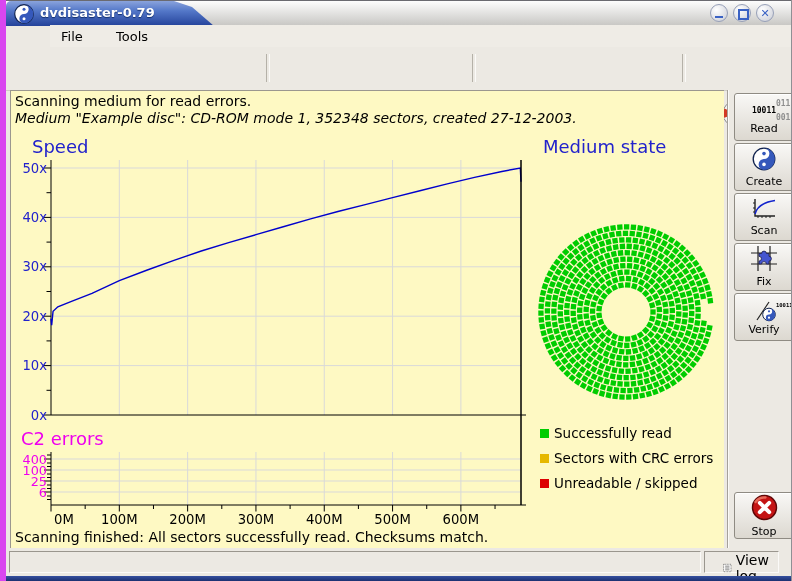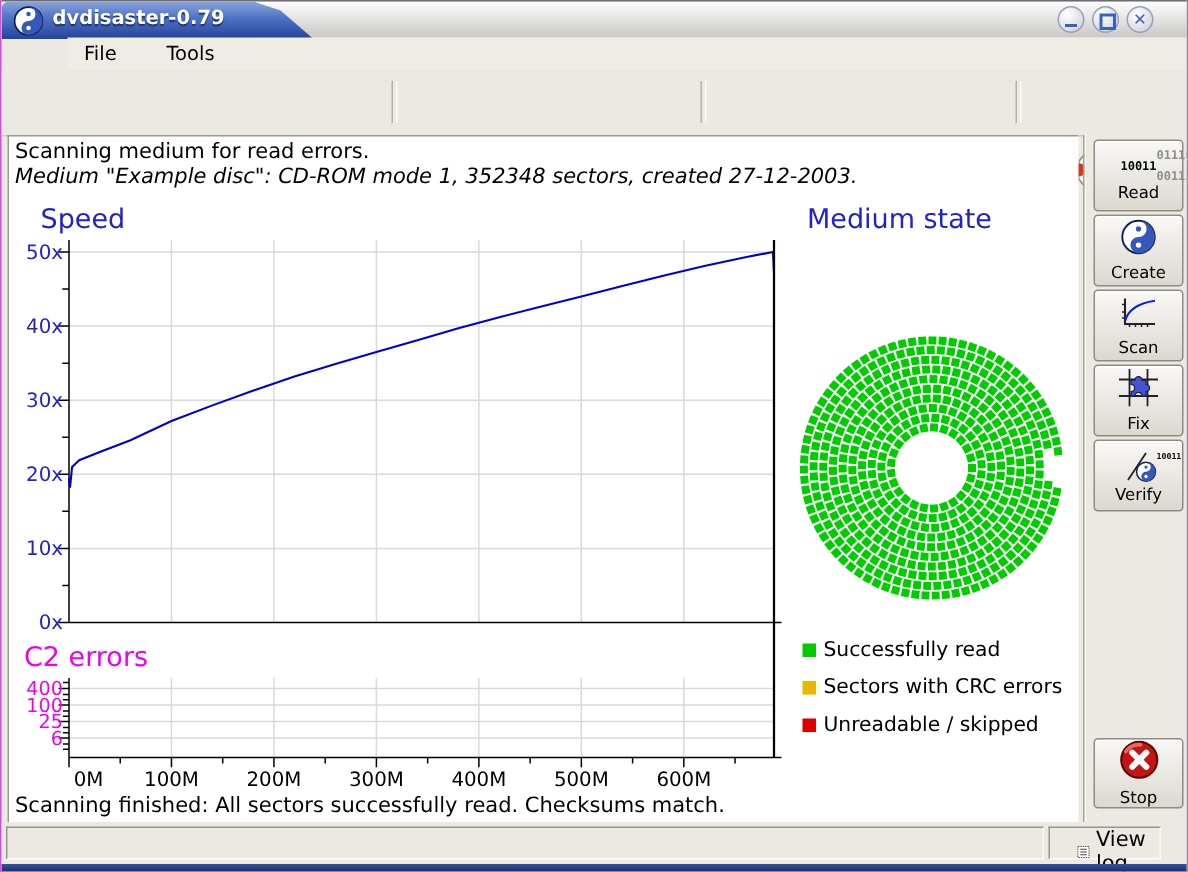--- a/index.html
+++ b/index.html
@@ -1,18 +1,18 @@
 <!DOCTYPE html>
 <html><head>
 <meta charset="utf-8">
 <style>
   html,body{margin:0;padding:0;background:#555;}
   #win{position:relative;width:792px;height:581px;background:#ece9e3;overflow:hidden;
        font-family:"DejaVu Sans",sans-serif;font-size:13px;color:#000;
-       border-left:1px solid #d946ef;border-right:1px solid #8f8f94;box-sizing:border-box;}
+       border-left:6px solid #d946ef;border-right:1px solid #8f8f94;box-sizing:border-box;}
   .abs{position:absolute;}
   
   #titlebar{left:0;top:0;width:792px;height:25px;background:linear-gradient(#fdfdfd,#c9c8c5);border-top:1px solid #6a6a70;box-sizing:border-box;}
   #titletab{left:0;top:0;width:208px;height:25px;
      background:linear-gradient(#8aa3dc 0%,#5377c8 40%,#24429a 100%);
      clip-path:polygon(0 0,168px 0,186px 6px,208px 25px,0 25px);
      border-radius:5px 0 0 0;}
   #title-text{left:34px;top:4px;color:#fff;font-weight:bold;font-size:13px;text-shadow:0 1px 1px #13306e;}
   .winbtn{top:3px;width:18px;height:18px;border-radius:50%;
      background:radial-gradient(circle at 35% 30%,#ffffff,#d9dbe2 70%,#bfc3cf);
@@ -31,21 +31,21 @@
      border:1px solid #7f7a71;border-radius:3px;box-shadow:inset 0 1px 0 #fff;cursor:pointer;display:flex;align-items:center;}
   #drive-dd .txt{padding-left:9px;font-size:14px;white-space:nowrap;}
   #drive-dd .ddsep{position:absolute;right:24px;top:4px;bottom:4px;width:1px;background:#b3afa6;border-right:1px solid #fff;}
   #drive-dd .arr{position:absolute;right:7px;top:12px;width:0;height:0;border-left:5px solid transparent;border-right:5px solid transparent;border-top:6px solid #3c3a36;}
   .entry{top:55px;height:25px;background:#fff;border:1px solid #66625a;box-shadow:inset 1px 1px 1px #c9c6c0;
      font-family:"DejaVu Sans",sans-serif;font-size:14px;padding:0 4px;box-sizing:border-box;}
   .toolicon{cursor:pointer;}
   #power-btn{left:748px;top:51px;width:32px;height:31px;background:linear-gradient(#e7f0dd,#cfdfc2);
      border:1px solid #7f7a71;border-radius:3px;box-shadow:inset 0 1px 0 #f4f9ef;cursor:pointer;display:flex;align-items:center;justify-content:center;}
   
-  #content{left:4px;top:90px;width:714px;height:458px;background:#ffffff;
+  #content{left:4px;top:90px;width:714px;height:458px;background:#fef9c3;
      border-top:1px solid #9b978f;border-left:1px solid #9b978f;box-sizing:border-box;}
   .statusline{left:4px;font-size:14px;white-space:nowrap;}
   .charttitle{font-size:18px;}
   .legend-row{height:12px;display:flex;align-items:center;cursor:default;}
   .legend-swatch{width:9px;height:9px;margin-right:5px;}
   .legend-label{font-size:13.5px;white-space:nowrap;}
   #chart-layer{left:0;top:0;width:792px;height:581px;pointer-events:none;}
   
   #sidebar{left:722px;top:90px;width:68px;height:458px;background:#ece9e3;border-left:1px solid #fbfaf8;}
   #sidebar:before{content:"";position:absolute;left:-2px;top:0;bottom:0;width:1px;background:#a5a199;}

